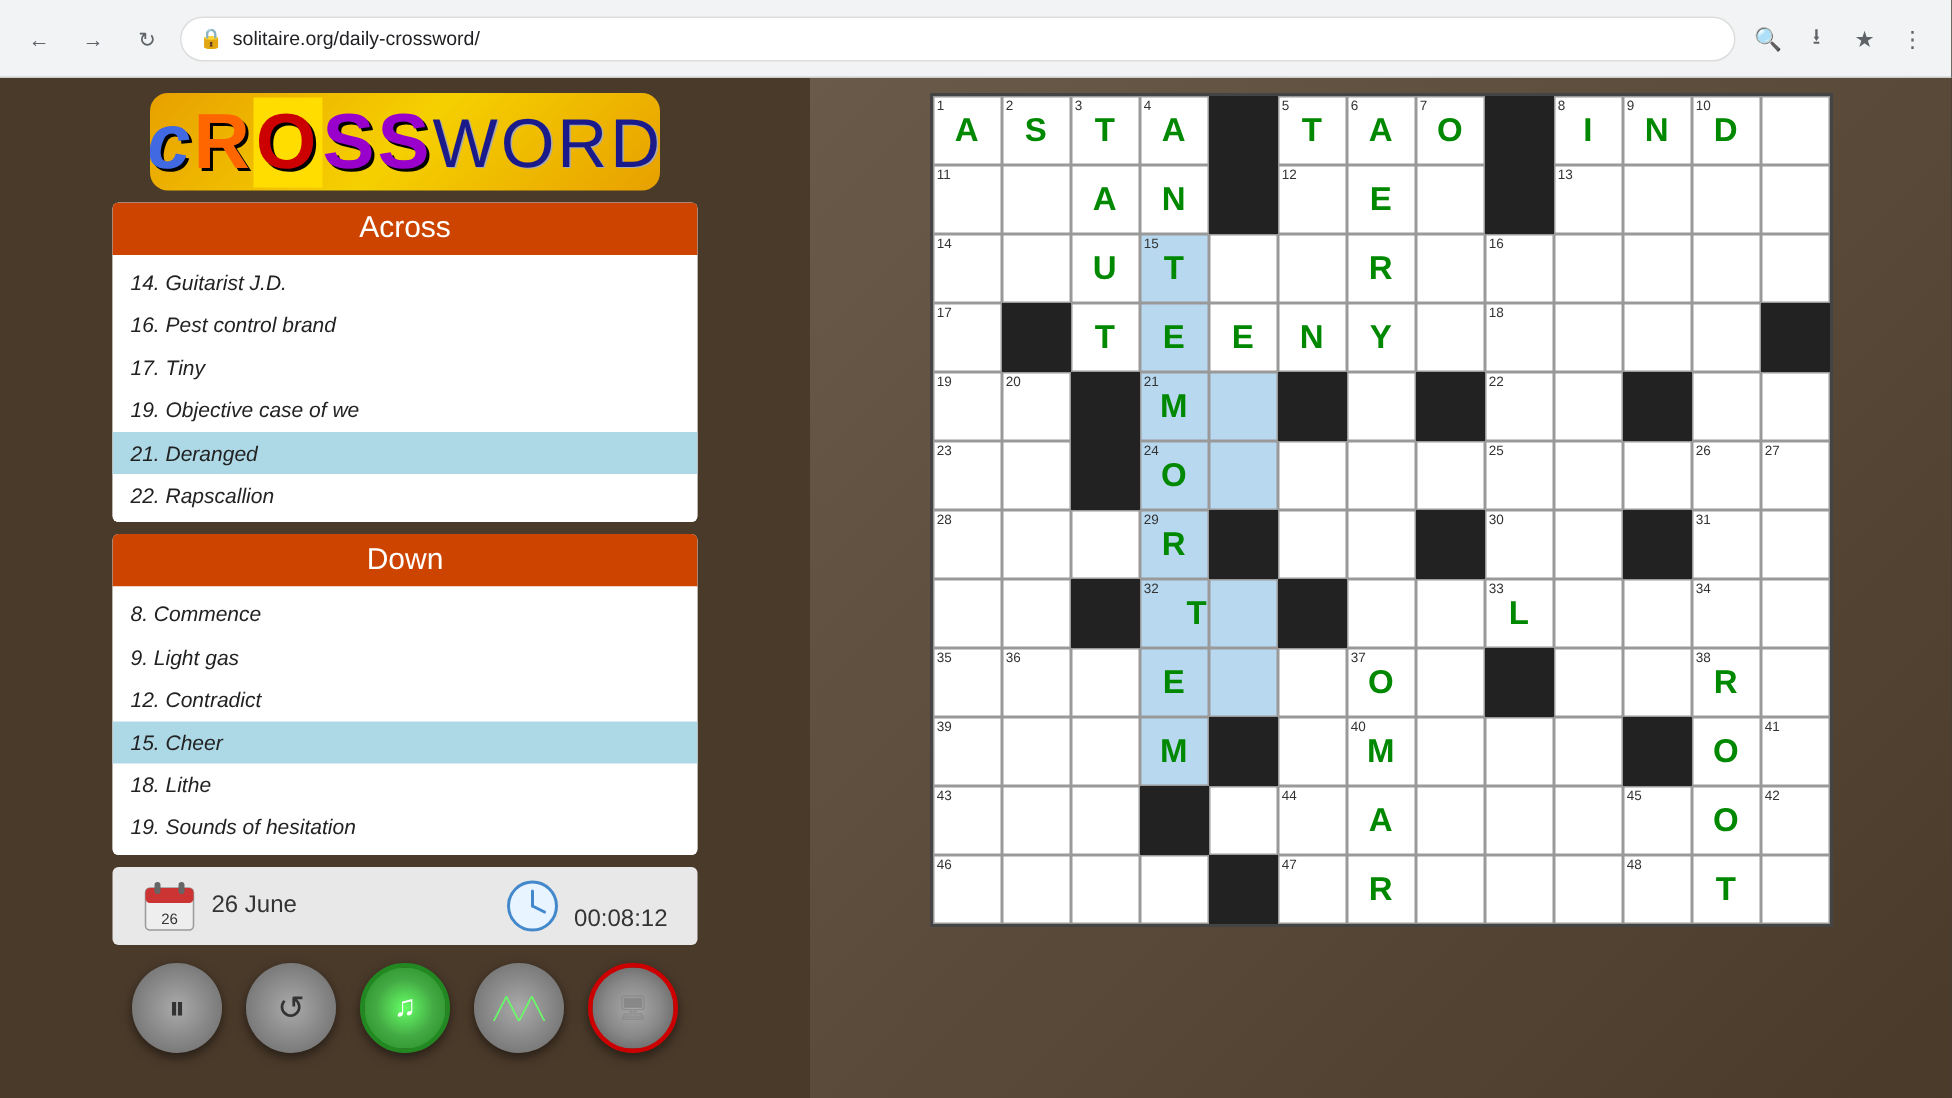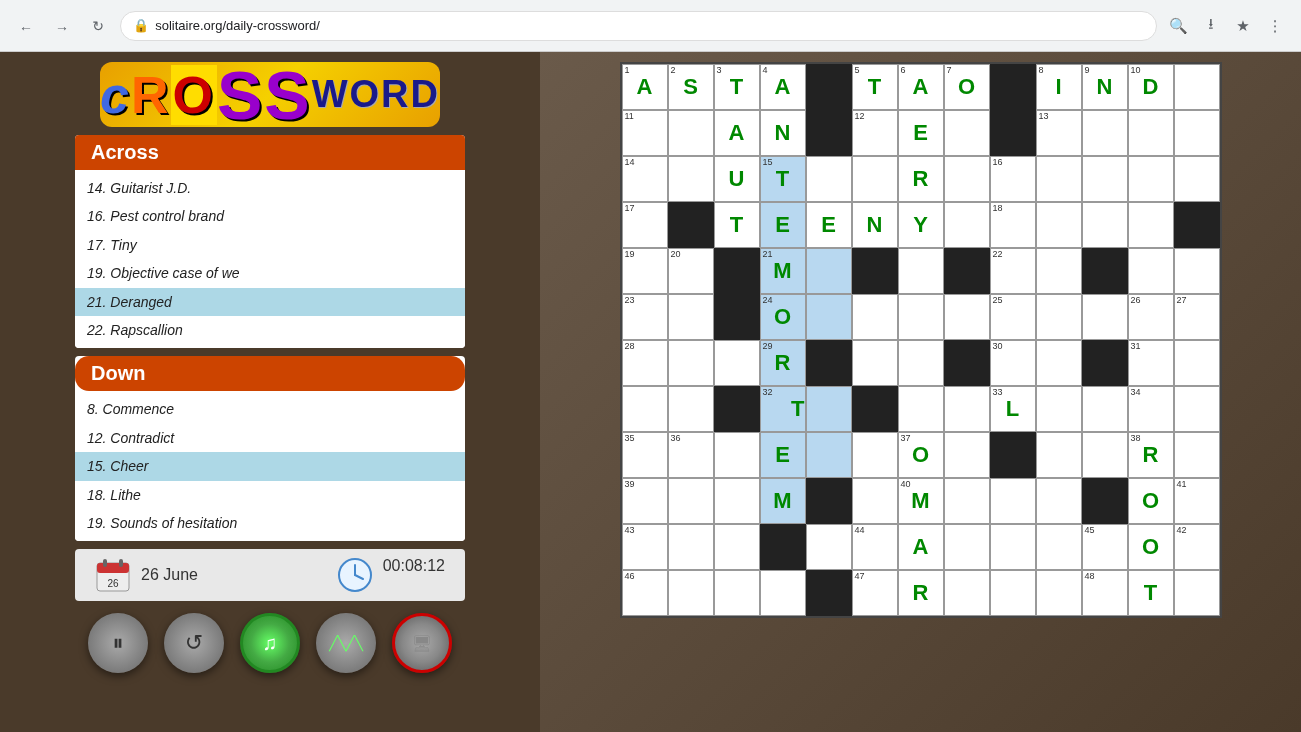--- a/index.html
+++ b/index.html
@@ -97,40 +97,40 @@
     .clue-panel {
       width: 390px;
       background: white;
       border-radius: 4px;
       overflow: hidden;
     }
     .clue-section-header {
       background: #cc4400;
       color: white;
       font-size: 20px;
-      font-weight: bold;
+      font-weight: normal;
       padding: 6px 16px;
+      text-align: center;
     }
     .clue-list {
       background: white;
       padding: 4px 0;
     }
     .clue-item {
       padding: 3px 12px;
       font-size: 14px;
       color: #222;
       line-height: 1.6;
       font-style: italic;
     }
     .clue-item.selected {
       background: #add8e6;
     }
     .clue-section-header.down {
       background: #cc4400;
-      border-radius: 14px;
     }
 
     
     .timer-row {
       width: 390px;
       background: #e8e8e8;
       border-radius: 4px;
       display: flex;
       align-items: center;
       justify-content: space-between;
@@ -141,21 +141,21 @@
       align-items: center;
       gap: 10px;
       font-size: 16px;
       color: #333;
     }
     .calendar-icon {
       width: 36px; height: 36px;
     }
     .clock-area {
       display: flex;
-      align-items: flex-start;
+      align-items: flex-end;
       gap: 10px;
       font-size: 16px;
       color: #333;
     }
     .clock-icon {
       width: 36px; height: 36px;
     }
 
     
     .bottom-buttons {
@@ -254,40 +254,41 @@
 </div>
 
 <div class="main-content">
 
   <div class="left-panel">
 
     <div class="logo">
       <span style="color:#4169e1;font-size:52px;font-style:italic;text-shadow:2px 2px 0 #000;">c</span>
       <span style="color:#ff6600;font-size:52px;text-shadow:2px 2px 0 #000;">R</span>
       <span style="color:#cc0000;font-size:52px;background:#ffdd00;padding:0 2px;text-shadow:2px 2px 0 #000;">O</span>
-      <span style="color:#9900cc;font-size:68px;text-shadow:2px 2px 0 #000;">SS</span>
-      <span style="color:#1a1a8a;font-size:38px;font-weight:700;text-shadow:1px 1px 0 #aaa;">WORD</span>
+      <span style="color:#9900cc;font-size:52px;text-shadow:2px 2px 0 #000;">SS</span>
+      <span style="color:#1a1a8a;font-size:46px;font-weight:400;text-shadow:1px 1px 0 #aaa;">WORD</span>
     </div>
 
     <div class="clue-panel">
       <div class="clue-section-header">Across</div>
       <div class="clue-list">
         <div class="clue-item">14. Guitarist J.D.</div>
         <div class="clue-item">16. Pest control brand</div>
         <div class="clue-item">17. Tiny</div>
         <div class="clue-item">19. Objective case of we</div>
         <div class="clue-item selected">21. Deranged</div>
         <div class="clue-item">22. Rapscallion</div>
       </div>
     </div>
 
     <div class="clue-panel">
       <div class="clue-section-header down">Down</div>
       <div class="clue-list">
         <div class="clue-item">8. Commence</div>
+        <div class="clue-item">9. Light gas</div>
         <div class="clue-item">12. Contradict</div>
         <div class="clue-item selected">15. Cheer</div>
         <div class="clue-item">18. Lithe</div>
         <div class="clue-item">19. Sounds of hesitation</div>
       </div>
     </div>
 
     <div class="timer-row">
       <div class="date-area">
         <svg class="calendar-icon" viewBox="0 0 36 36">

